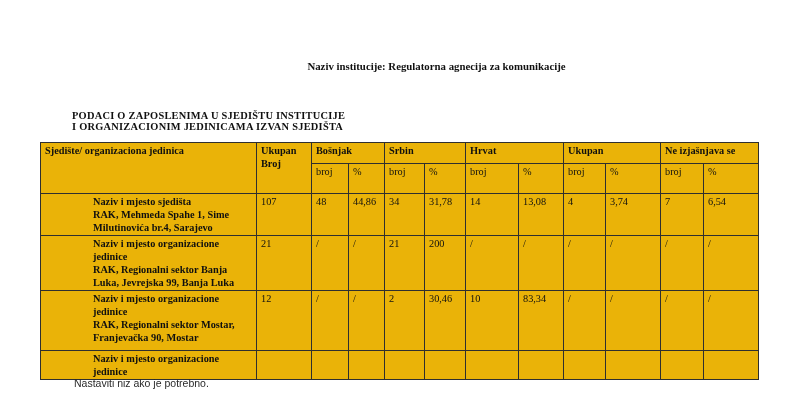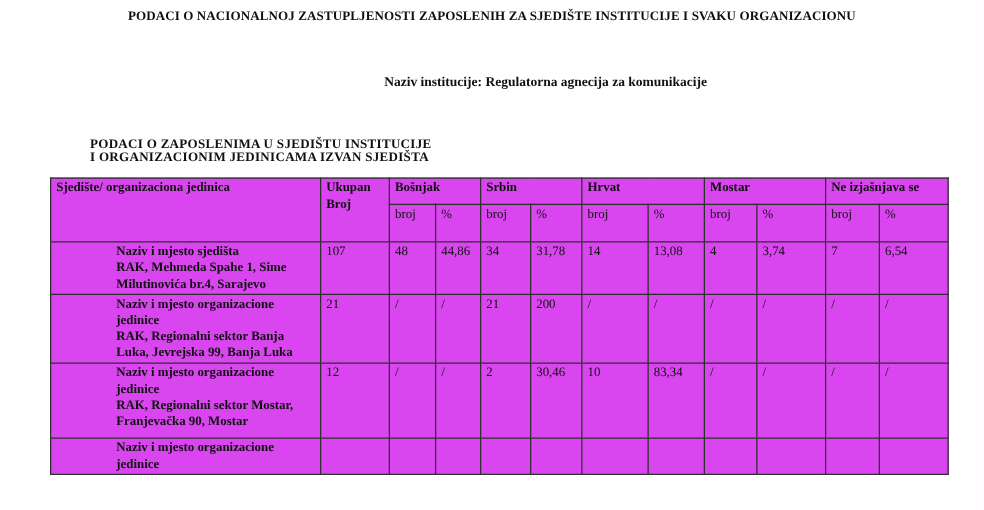--- a/index.html
+++ b/index.html
@@ -23,21 +23,21 @@
   .section-heading {
     position: absolute; left: 72px;
     font-weight: bold; font-size: 10.4px; letter-spacing: 0.25px;
   }
   .section-heading.line1 { top: 110px; }
   .section-heading.line2 { top: 121px; }
 
   table.nat {
     position: absolute; top: 142px; left: 40px;
     width: 718px; border-collapse: collapse; table-layout: fixed;
-    background: #d946ef;
+    background: #eab308;
   }
   table.nat th, table.nat td {
     border: 1px solid #2f2f2f;
     vertical-align: top;
     text-align: left;
     padding: 1px 4px;
     font-size: 10.3px;
     line-height: 13px;
     overflow: hidden;
   }
@@ -52,21 +52,20 @@
     font-family: "Liberation Sans", sans-serif;
     font-size: 10.5px; color: #2a2a2a;
   }
 </style>
 </head>
 <body>
 
 <div class="page">
 
   <div class="doc-title">
-    <div>PODACI O NACIONALNOJ ZASTUPLJENOSTI ZAPOSLENIH ZA SJEDIŠTE INSTITUCIJE I SVAKU ORGANIZACIONU</div>
   </div>
 
   <div class="institution">Naziv institucije: Regulatorna agnecija za komunikacije</div>
 
   <div class="section-heading line1">PODACI O ZAPOSLENIMA U SJEDIŠTU INSTITUCIJE</div>
   <div class="section-heading line2">I ORGANIZACIONIM JEDINICAMA IZVAN SJEDIŠTA</div>
 
   <table class="nat">
     <colgroup>
       <col style="width:216px">
@@ -82,21 +81,21 @@
       <col style="width:43px">
         <col style="width:55px">
     </colgroup>
     <tbody>
       <tr style="height:21px">
         <th rowspan="2">Sjedište/ organizaciona jedinica</th>
         <th rowspan="2">Ukupan Broj</th>
         <th class="group" colspan="2">Bošnjak</th>
         <th class="group" colspan="2">Srbin</th>
         <th class="group" colspan="2">Hrvat</th>
-        <th class="group" colspan="2">Mostar</th>
+        <th class="group" colspan="2">Ukupan</th>
         <th class="group" colspan="2">Ne izjašnjava se</th>
       </tr>
       <tr style="height:30px">
         <td class="sub">broj</td>
         <td class="sub">%</td>
         <td class="sub">broj</td>
         <td class="sub">%</td>
         <td class="sub">broj</td>
         <td class="sub">%</td>
         <td class="sub">broj</td>
@@ -171,14 +170,15 @@
         <td class="val"></td>
         <td class="val"></td>
         <td class="val"></td>
         <td class="val"></td>
         <td class="val"></td>
         <td class="val"></td>
       </tr>
     </tbody>
   </table>
 
+  <div class="footer-note">Nastaviti niz ako je potrebno.</div>
 
 </div>
 
 </body></html>

